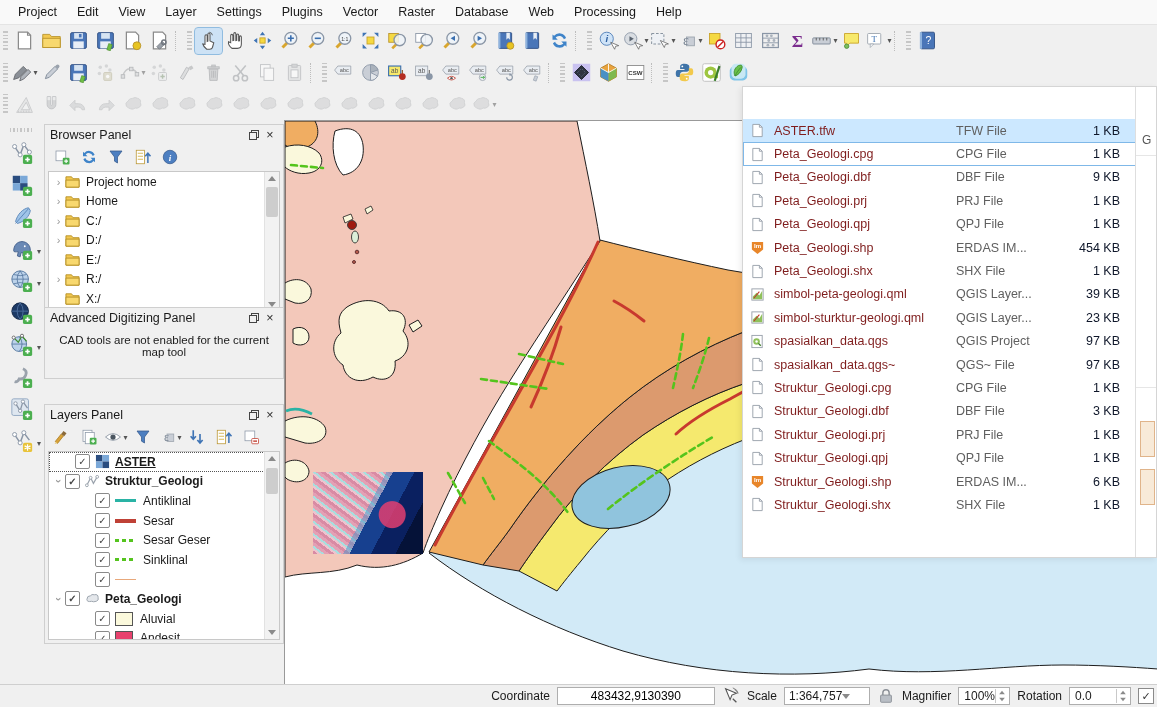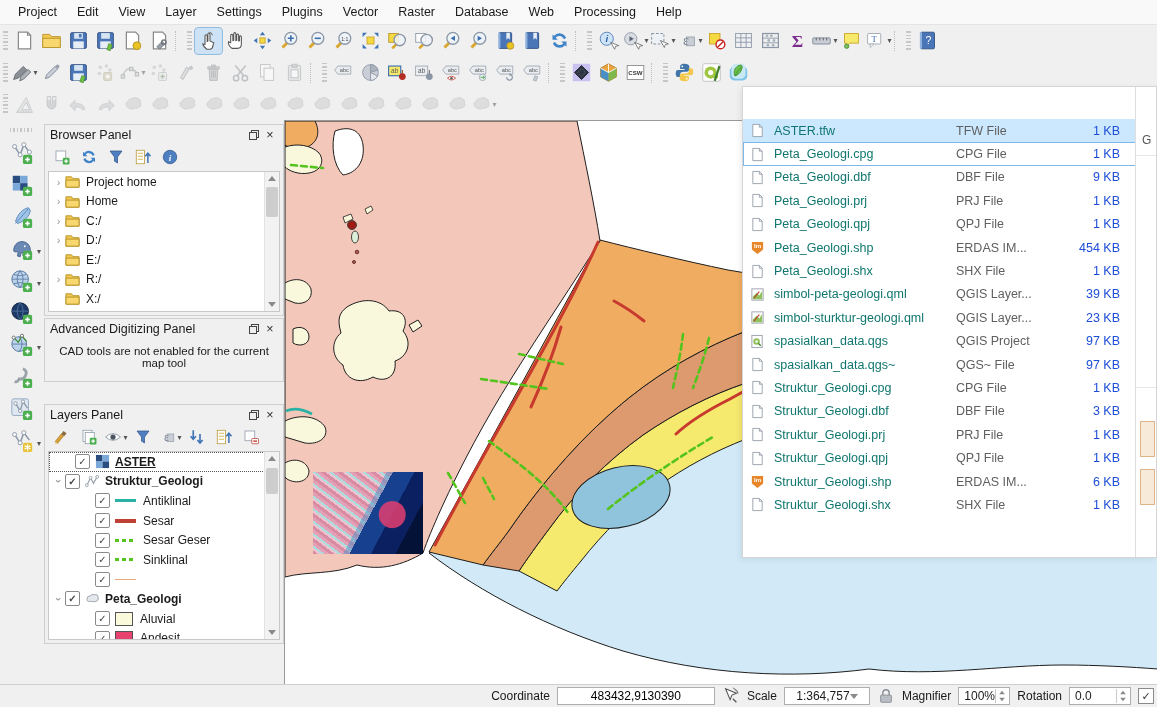--- a/index.html
+++ b/index.html
@@ -27,21 +27,21 @@
              flex-direction:column;align-items:center;padding-top:8px;gap:4px;z-index:2}
   .hgrip{width:24px;height:4px;margin-bottom:3px;flex:none;
          background:repeating-linear-gradient(90deg,#c6c6c6 0 1.5px,transparent 1.5px 3.5px)}
   .lbtn{width:32px;height:28px;display:flex;align-items:center;justify-content:center;position:relative;flex:none}
   .lbtn svg{width:24px;height:24px}
   .lbtn .dd{position:absolute;right:-3px;bottom:7px}
   
   .panel{position:absolute;left:44px;width:240px;background:#f0f0f0;border:1px solid #cfcfcf;
          box-sizing:border-box;z-index:2}
   #browserPanel{top:124px;height:192px}
-  #advPanel{top:318px;height:64px}
+  #advPanel{top:307px;height:72px}
   #layersPanel{top:404px;height:240px}
   .ptitle{height:19px;display:flex;align-items:center;padding:0 5px;font-size:12.5px}
   .ptitle .t{flex:1}
   .pbtn{width:16px;height:14px;display:flex;align-items:center;justify-content:center;color:#333}
   .ptools{height:26px;display:flex;align-items:center;gap:3px;padding-left:5px}
   .ptools .tbtn{min-width:24px;height:22px}
   .ptools .tbtn svg{width:18px;height:18px}
   .ptree{position:absolute;left:3px;right:3px;bottom:3px;top:46px;background:#fff;
          border:1px solid #c8c8c8;overflow:hidden}
   .adv-msg{padding:7px 10px 0;text-align:center;font-size:11.5px}
@@ -87,38 +87,38 @@
   .ehead .hn{position:absolute;left:26px;top:9px}
   .ehead .ht{position:absolute;left:228px;top:9px}
   .ehead .hs{position:absolute;left:318px;top:9px}
   .caret{position:absolute;left:106px;top:2px;width:0;height:0;border-left:4px solid transparent;
          border-right:4px solid transparent;border-bottom:4px solid #b0b0b0}
   .hsep{position:absolute;top:6px;height:20px;width:1px;background:#e4e4e4}
   .rows{position:absolute;left:0;right:20px;top:32px}
   .frow{height:23.4px;display:flex;align-items:center;font-size:12.5px}
   .fic{width:17px;margin:0 7px 0 7px;display:flex;flex:none}
   .fic svg{width:15px;height:15px}
-  .fname{width:182px;color:#0f766e;overflow:hidden;white-space:nowrap}
+  .fname{width:182px;color:#7f1d1d;overflow:hidden;white-space:nowrap}
   .ftype{width:88px;color:#5f5f5f;white-space:nowrap}
-  .fsize{width:76px;text-align:right;color:#1d4ed8;padding-right:14px;white-space:nowrap}
+  .fsize{width:76px;text-align:right;color:#0f172a;padding-right:14px;white-space:nowrap}
   .frow.sel{background:#cce8ff}
   .frow.sel2{border-top:1px solid #c3e2f7;border-bottom:1px solid #c3e2f7;height:21.4px}
   .frow.focus{box-shadow:inset 0 0 0 1px #7fb8e8}
   .estrip{position:absolute;right:0;top:0;bottom:0;width:20px;border-left:1px solid #dedede;background:#fff}
   .estrip .g{position:absolute;left:6px;top:46px;color:#555;font-size:12px}
   .estrip .ln{position:absolute;left:0;right:0;height:1px;background:#e6e6e6}
   .estrip .th{position:absolute;left:4px;width:13px;height:34px;border:1px solid #e0b48a;background:#f8ead8}
   
   .statusbar{position:absolute;left:0;right:0;bottom:0;height:23px;background:#f0f0f0;
              border-top:1px solid #cfcfcf;display:flex;align-items:center;justify-content:flex-end;
              gap:7px;padding-right:3px;font-size:12px;box-sizing:border-box;z-index:6}
   .sbox{height:18px;background:#fff;border:1px solid #aeaeae;display:flex;align-items:center;box-sizing:border-box}
   #coordIn{width:158px;height:18px;text-align:center;border:1px solid #aeaeae;padding:0;
            font:12px "Liberation Sans",sans-serif;box-sizing:border-box}
-  .combo{width:86px;padding:0 4px;justify-content:center}
+  .combo{width:86px;padding:0 4px;justify-content:flex-start}
   .spin{position:relative;padding-left:5px;padding-right:16px}
   .ar{position:absolute;right:1px;top:1px;bottom:1px;width:12px;border-left:1px solid #c9c9c9;
       display:flex;flex-direction:column;align-items:center;justify-content:center;gap:2px}
   .ar .tri-u{transform:scale(.7)}.ar .tri-d{transform:scale(.7)}
   .sb-cb{width:14px;height:14px;border:1px solid #8a8a8a;background:#fff;font-size:11px;color:#333;
          display:flex;align-items:center;justify-content:center}
   .sic{display:flex}.sic svg{width:18px;height:18px}
 </style>
 </head>
 <body>

